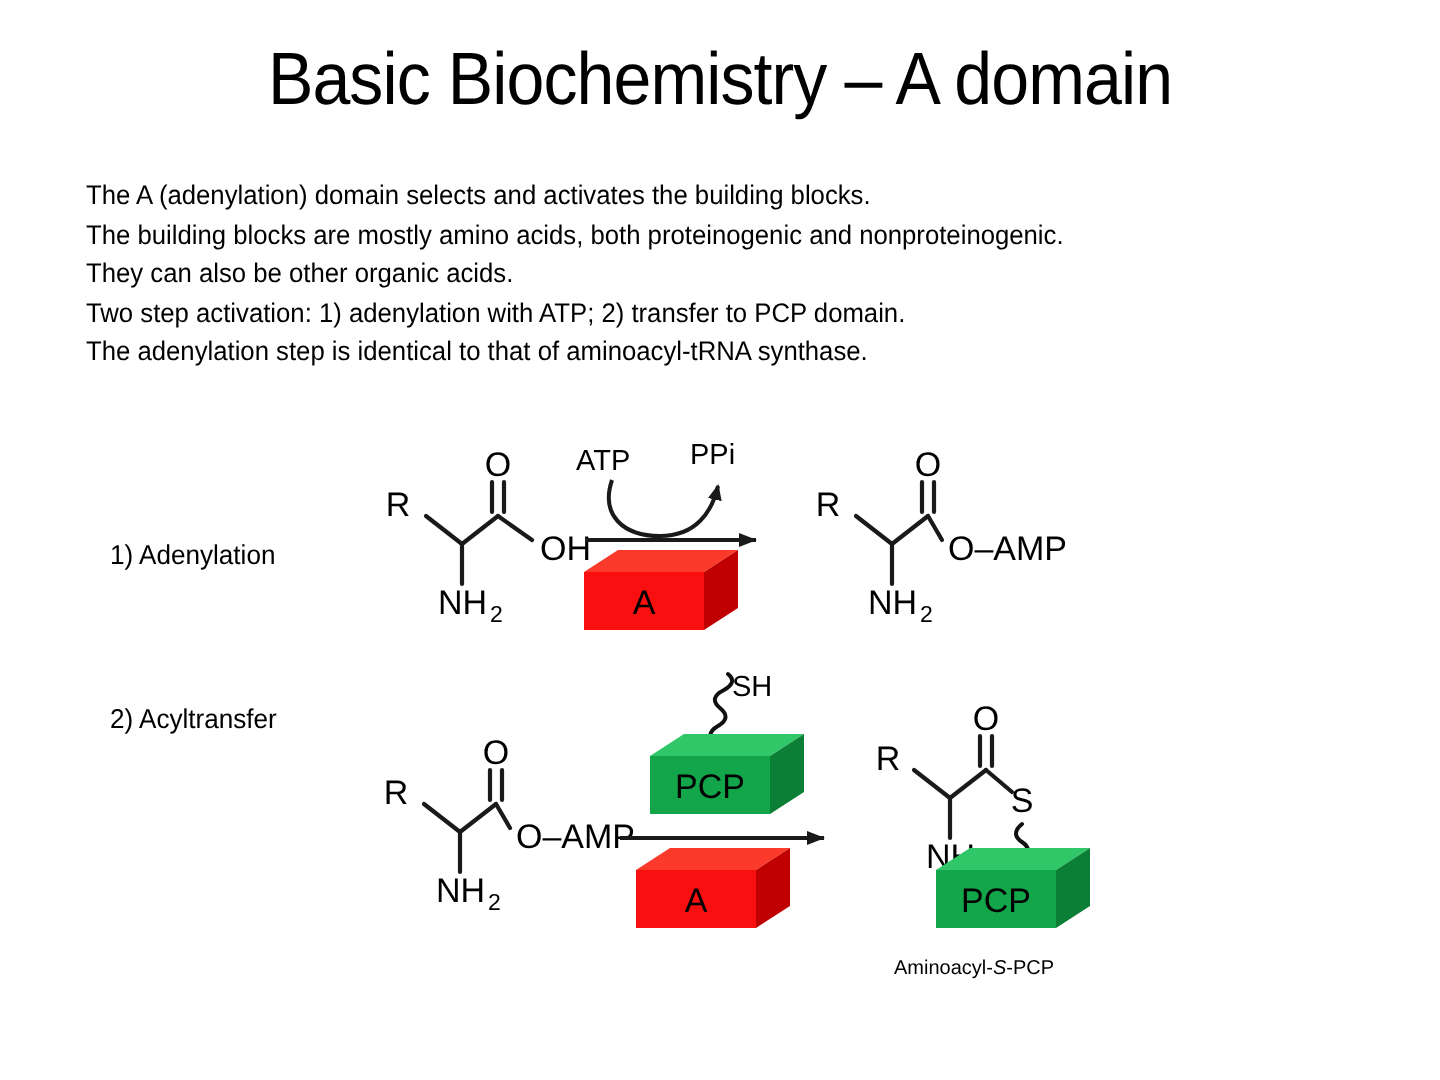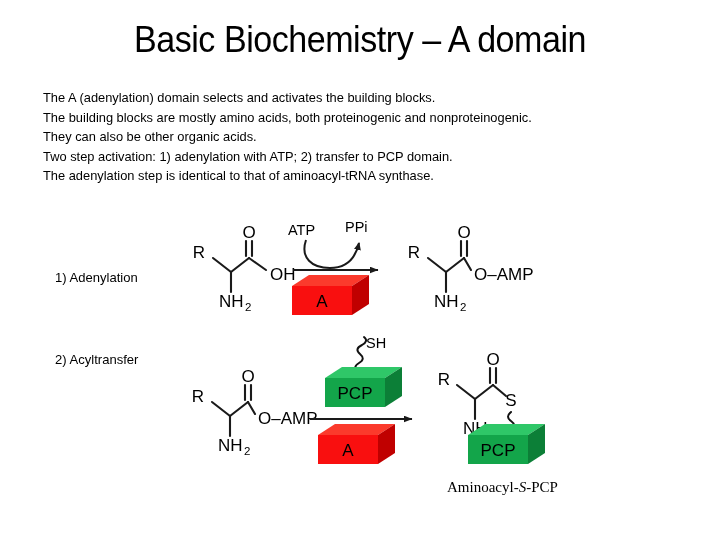--- a/index.html
+++ b/index.html
@@ -58,23 +58,23 @@
     transform-origin: left top;
   }
   #step-1-label { left: 55px; top: 270px; }
   #step-2-label { left: 55px; top: 352px; }
 
   
   #product-caption {
     position: absolute;
     left: 447px;
     top: 479px;
-    font-size: 15px;
-    white-space: nowrap;
-    font-family: Liberation Serif, serif;
+    font-size: 10px;
+    white-space: nowrap;
+    font-family: Liberation Sans, sans-serif;
   }
   #product-caption .ital { font-style: italic; }
 
   
   .scheme {
     position: absolute;
     left: 0;
     top: 0;
     width: 720px;
     height: 540px;

